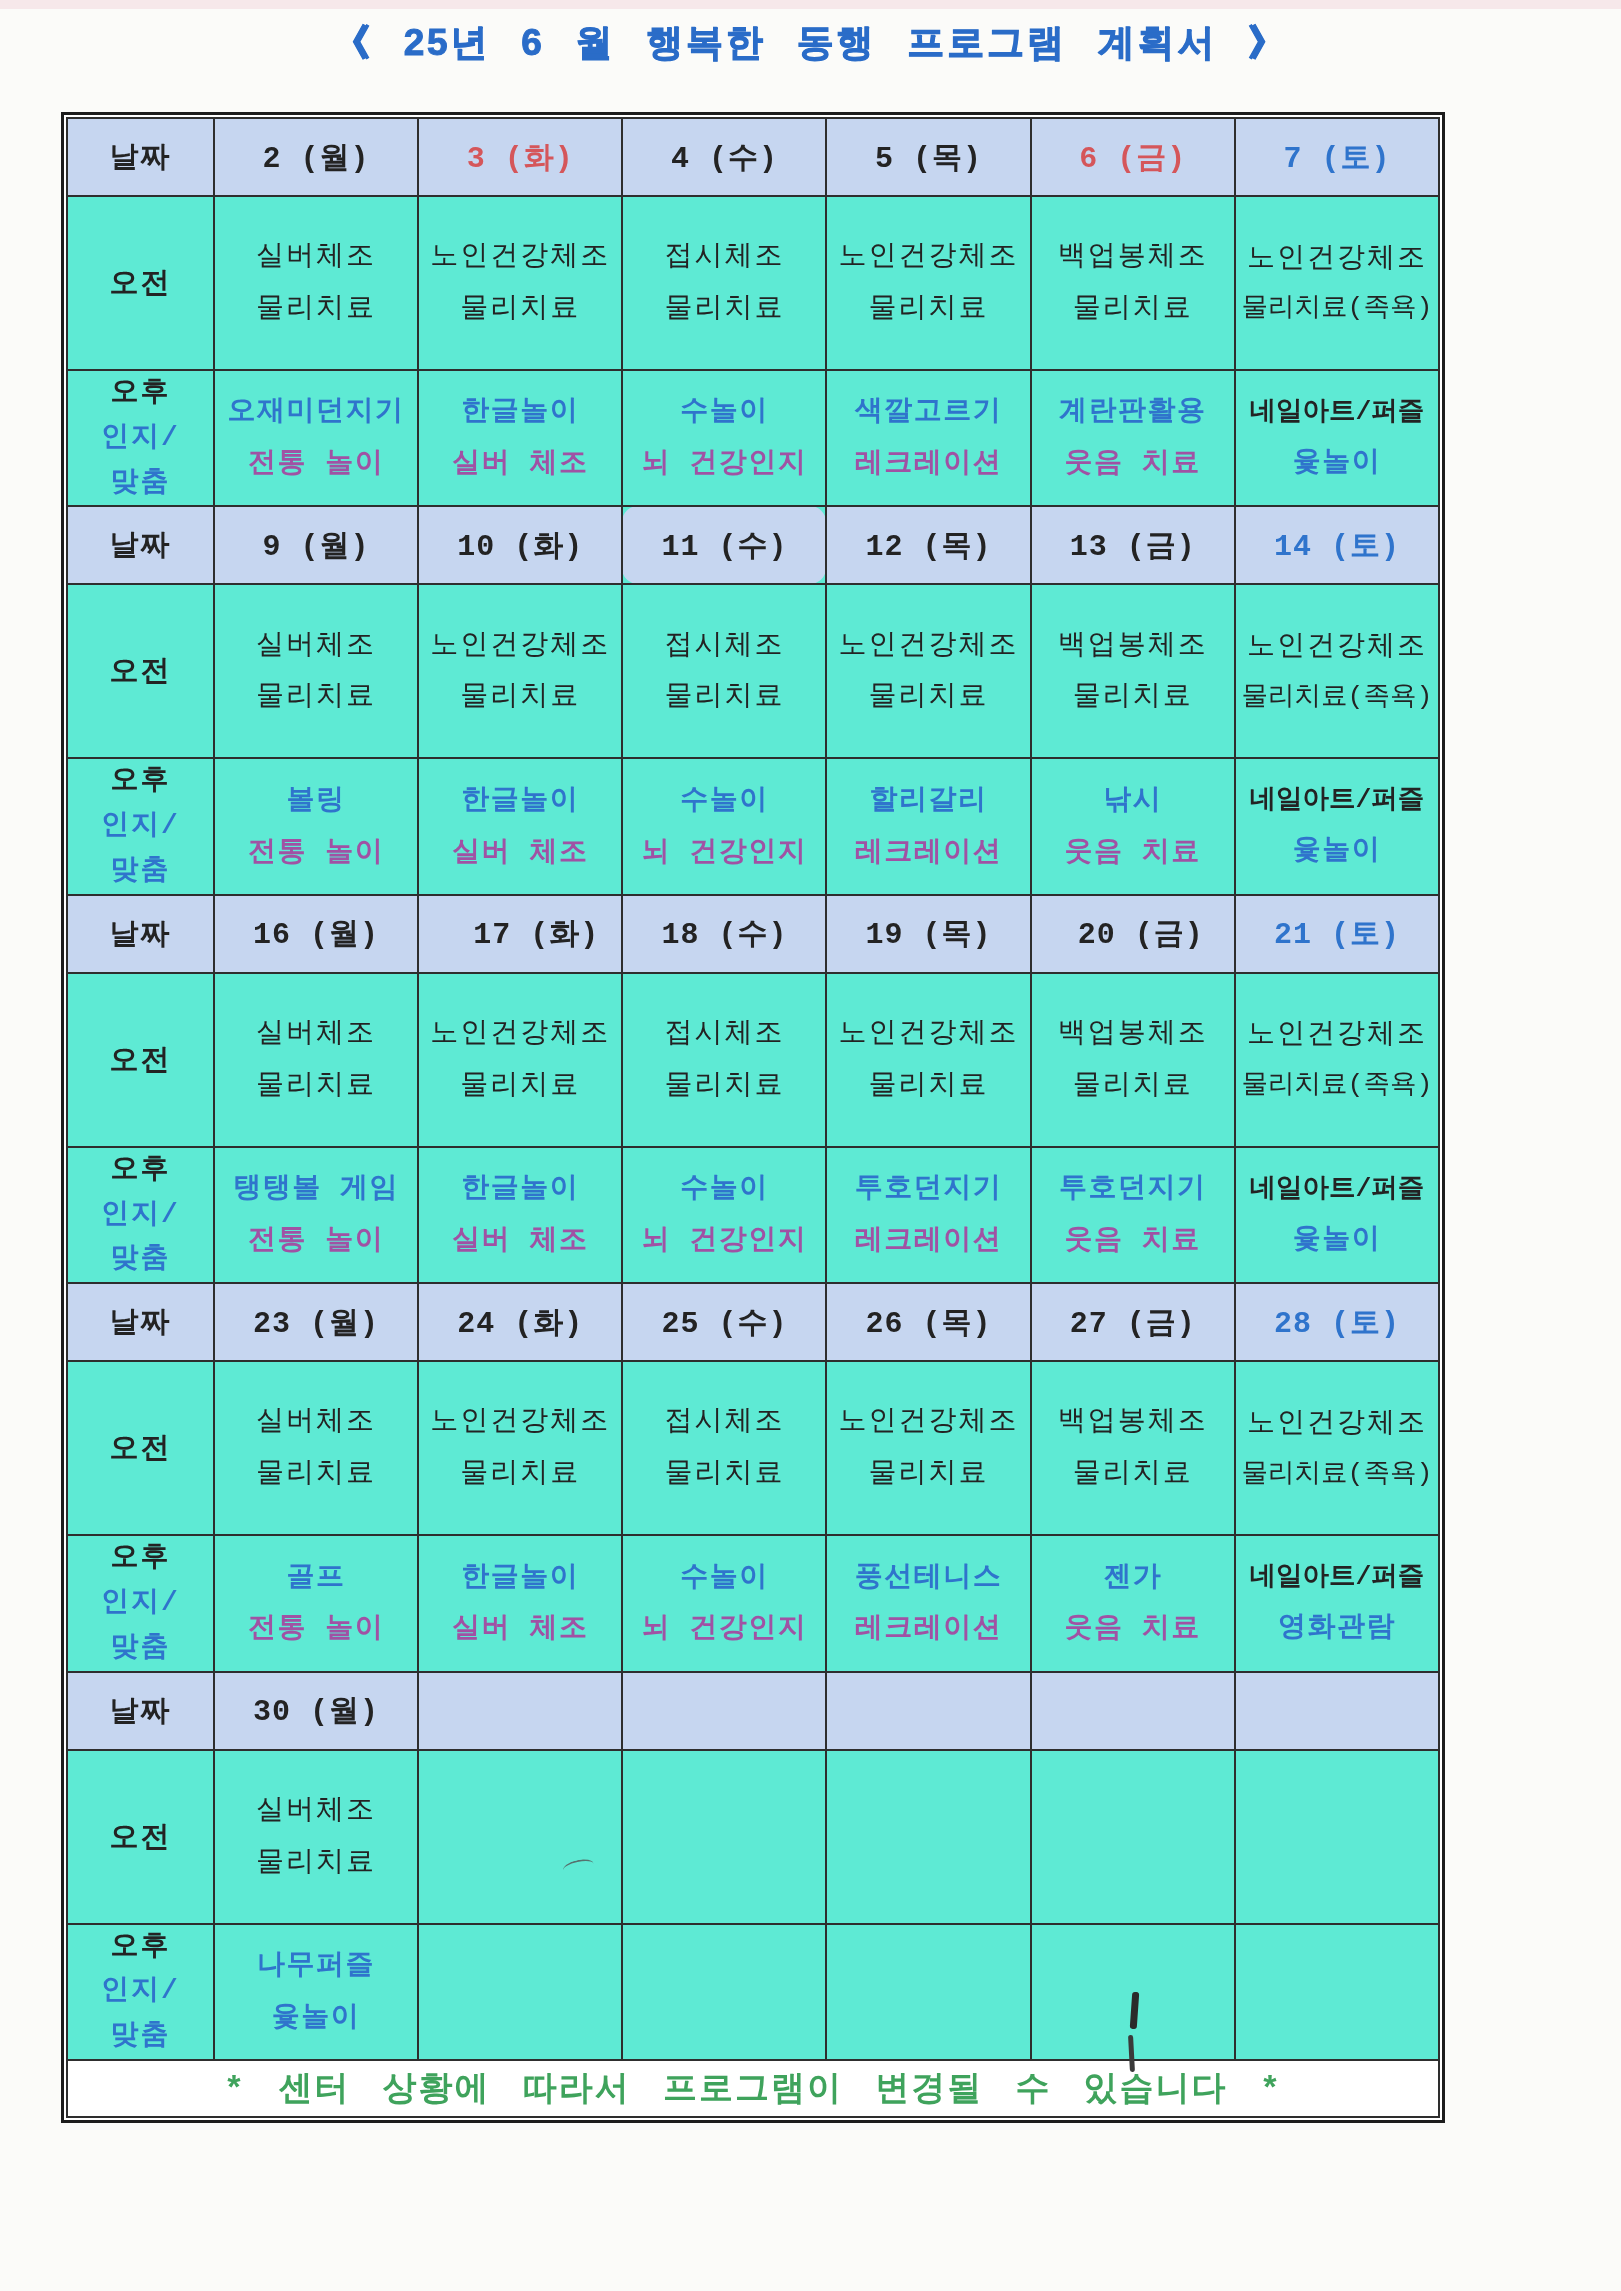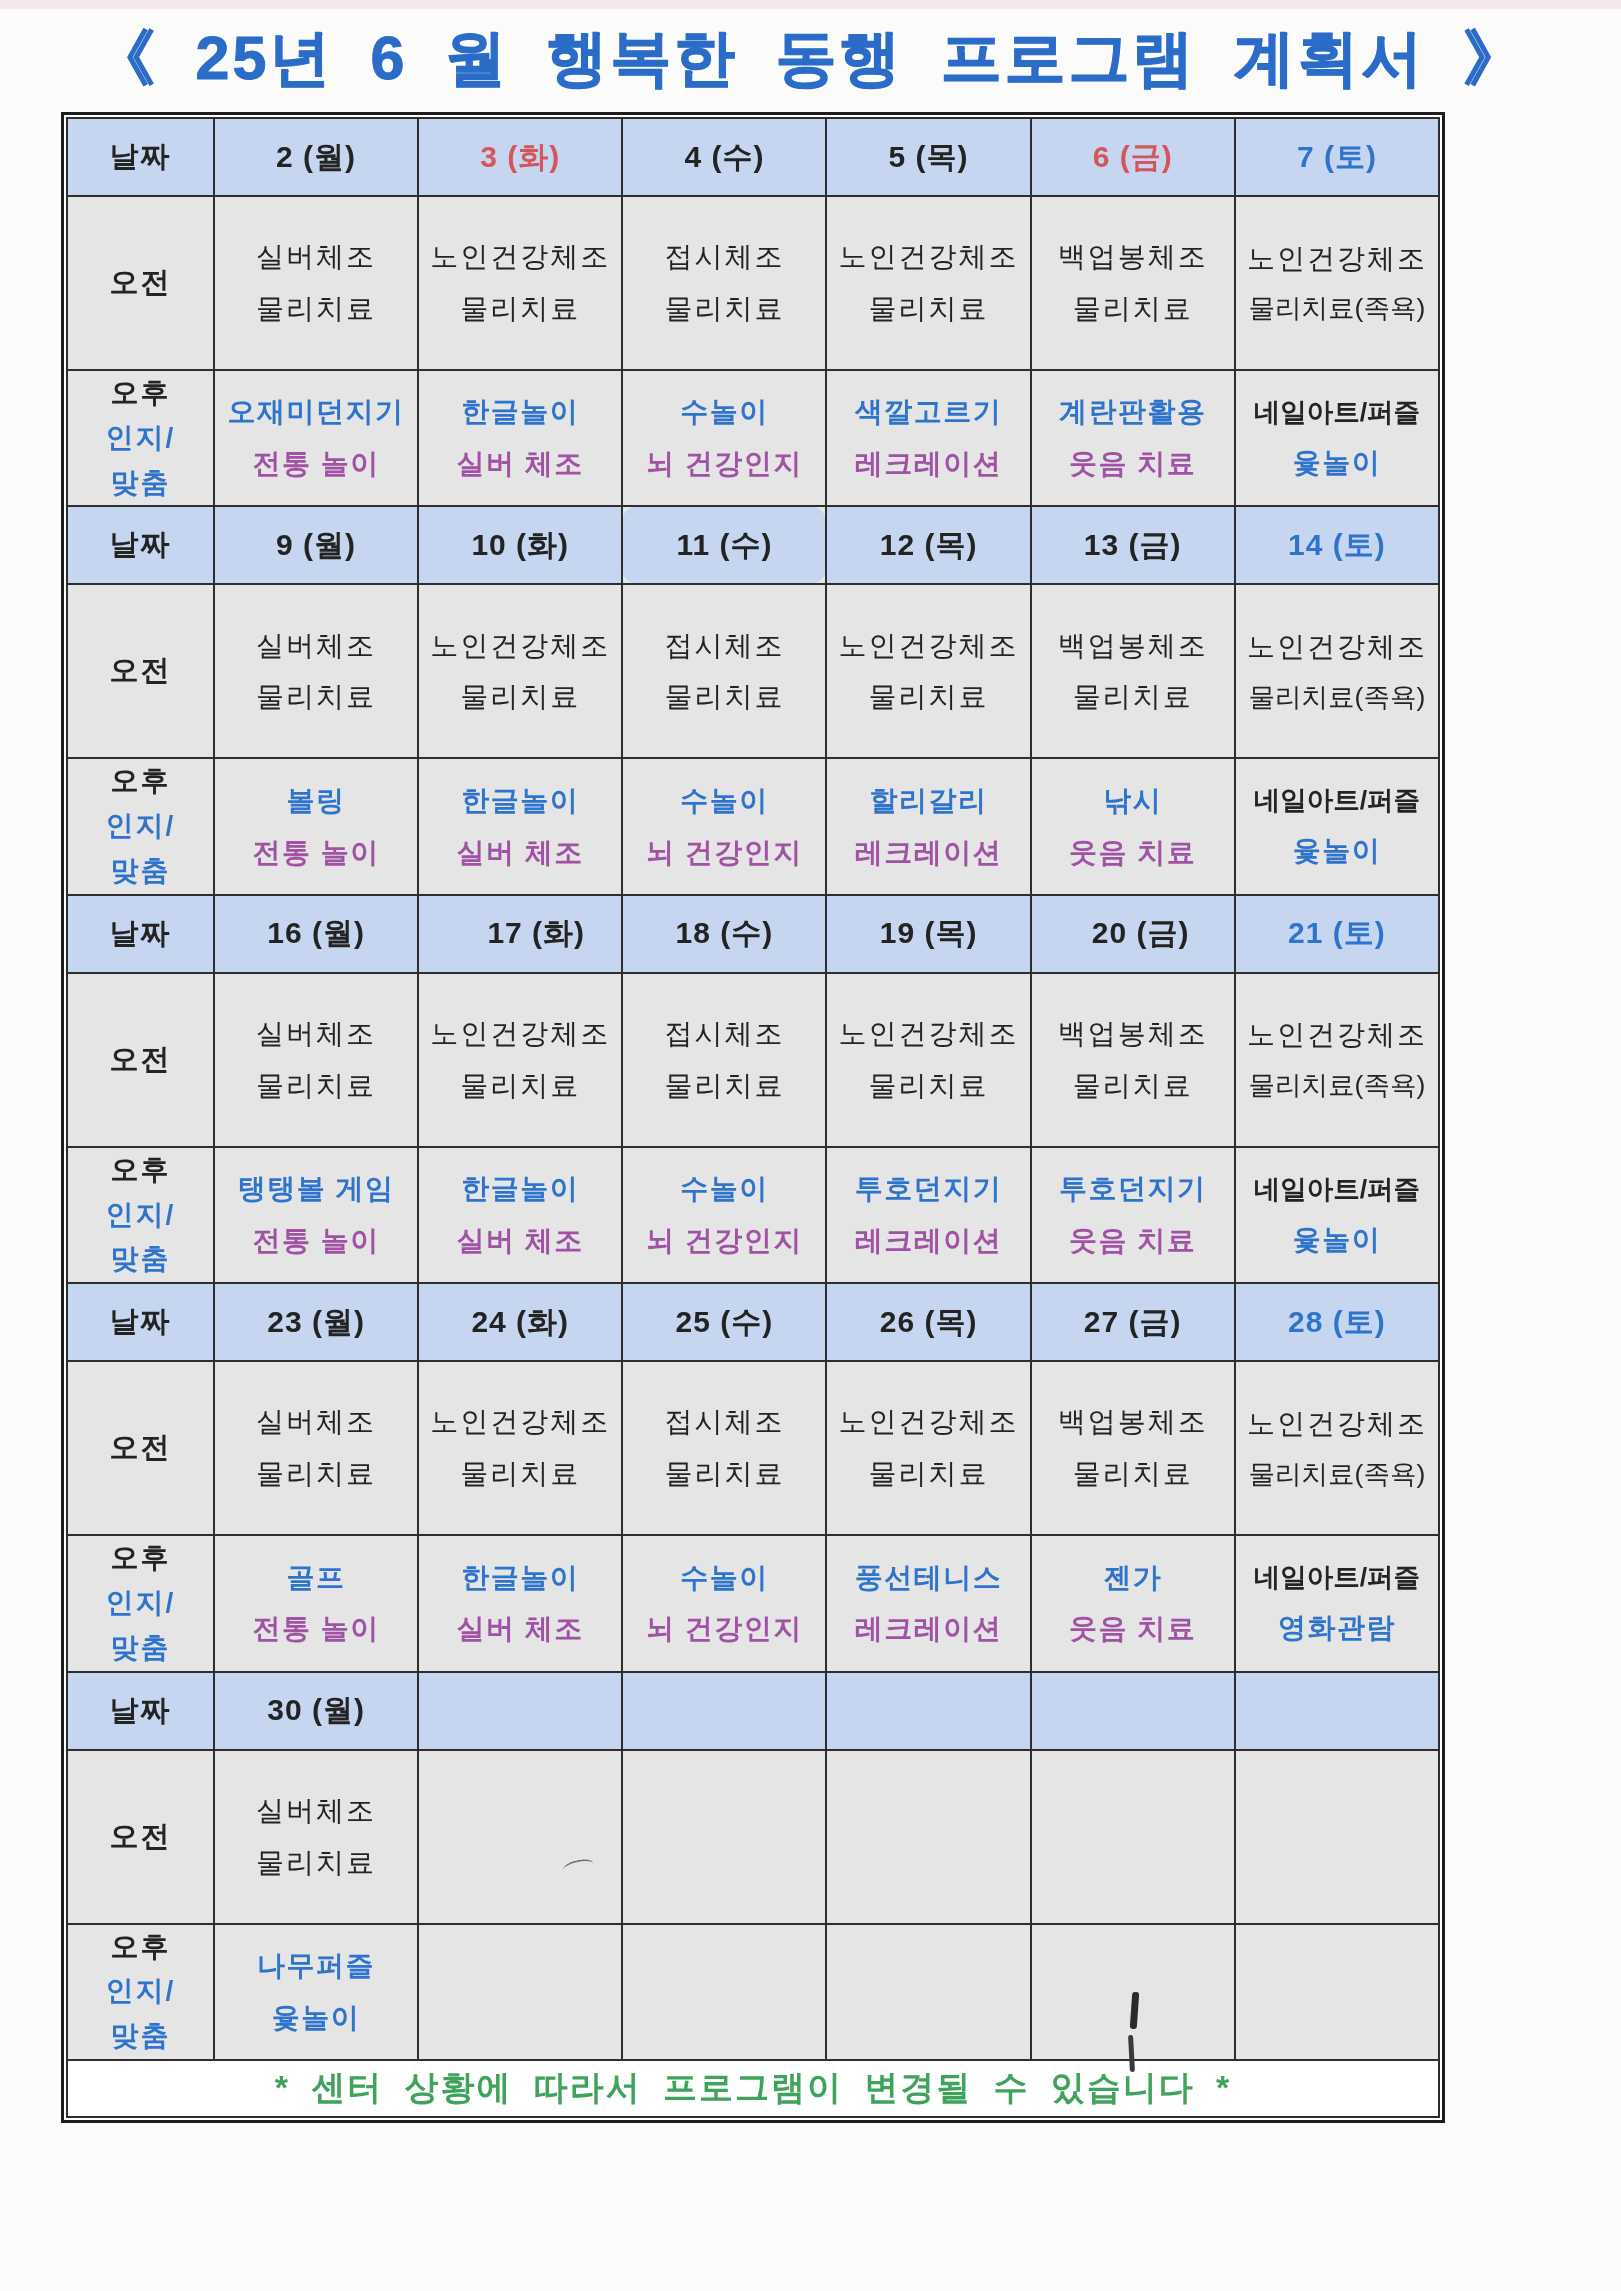--- a/index.html
+++ b/index.html
@@ -6,31 +6,31 @@
   body{
     width:1621px;height:2292px;position:relative;
     background:#fbfbf9;
     font-family:"Liberation Sans","DejaVu Sans",sans-serif;
     overflow:hidden;
   }
   .scan-strip{position:absolute;top:0;left:0;width:100%;height:8.8px;background:#f5e4e6;opacity:.8;}
   h1.title{
     margin:0;padding-top:17.6px;height:90px;box-sizing:border-box;
     text-align:center;
-    font-size:61px;font-weight:800;letter-spacing:2.9px;word-spacing:17.6px;
+    font-size:37px;font-weight:800;letter-spacing:2.9px;word-spacing:17.6px;
     color:var(--c-title_blue,#2a6cc8);
     -webkit-text-stroke:1px currentColor;
   }
   .tbl-wrap{
     position:absolute;left:61px;top:112px;width:1384px;
     border:3.9px solid #1c1c1c;padding:2px;background:#fff;box-sizing:border-box;
   }
   table{
     width:100%;border-collapse:collapse;table-layout:fixed;
-    border:2px solid #2a2a2a;background:#e5e5e5;
+    border:2px solid #2a2a2a;background:#5eead4;font-family:Liberation Mono, monospace;
   }
   col.c-lbl{width:147px;}
   th,td{
     border:2px solid #2e2e2e;text-align:center;vertical-align:middle;
     padding:0;overflow:hidden;
   }
   tr.r-date{height:78px;}
   tr.r-morning{height:174px;}
   tr.r-afternoon{height:113px;}
   tr.r-date th,tr.r-date td{background:var(--c-date_row_bg,#c6d6f0);}

